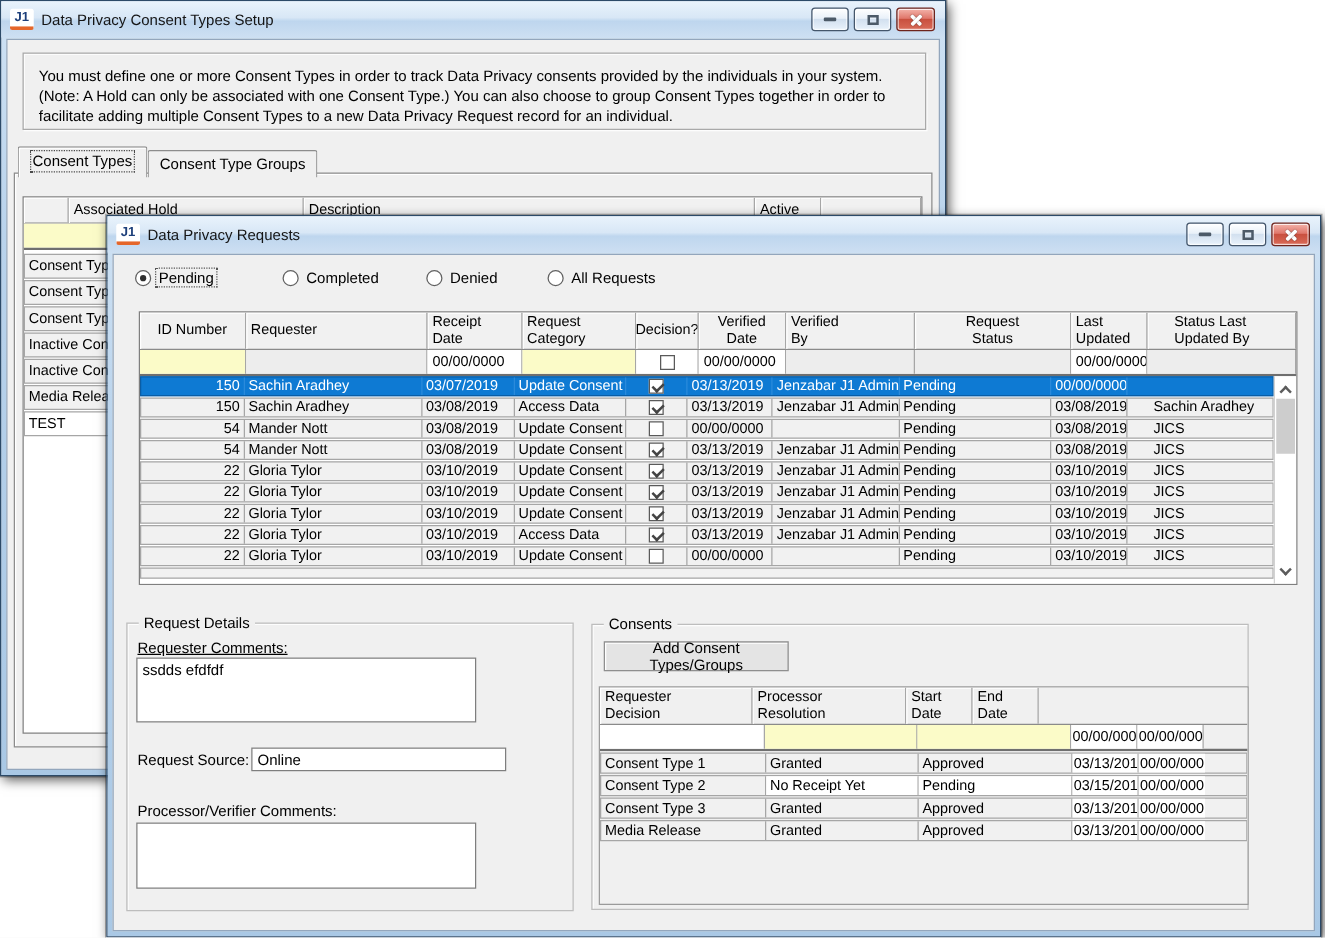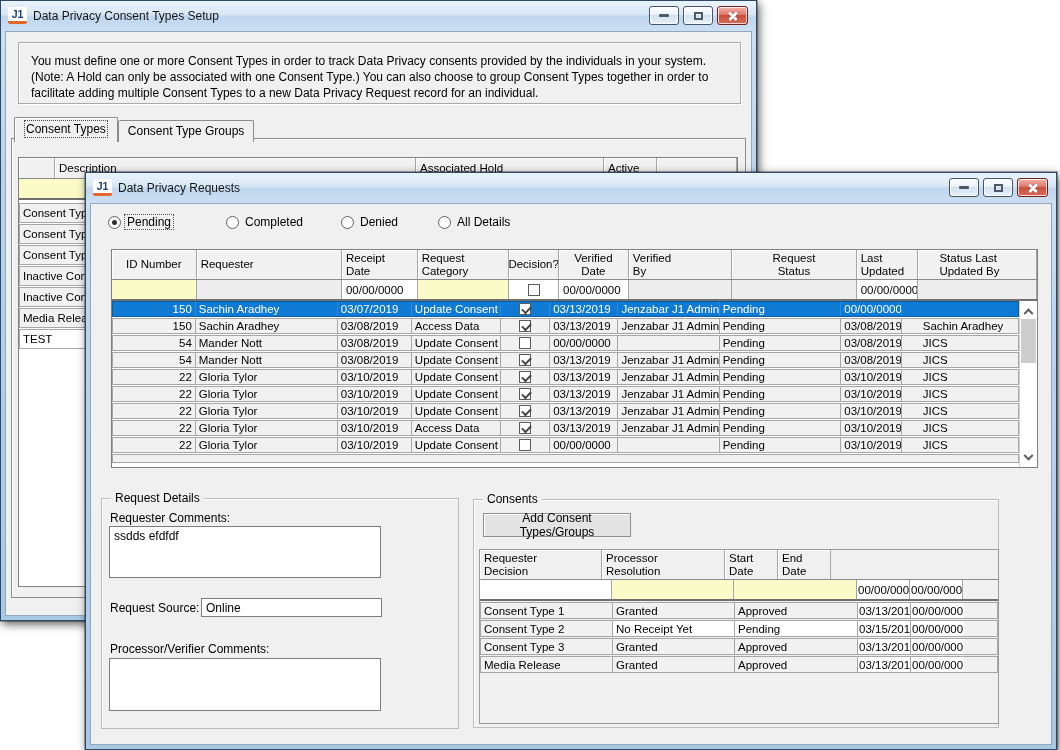--- a/index.html
+++ b/index.html
@@ -151,22 +151,22 @@
     </div>
     <div class="tab">
       <span class="tab-text">Consent Type Groups</span>
     </div>
   </div>
   <div class="tabpanel" style="left:10px; top:137px; width:735px; height:460px;"></div>
 
   <div class="grid" style="left:17px; top:156px; width:720px; height:430px;">
     <div class="ghead" style="height:21px;">
       <div class="hc s0"></div>
+      <div class="hc s2">Associated Hold</div>
       <div class="hc s1">Description</div>
-      <div class="hc s2">Associated Hold</div>
       <div class="hc s3">Active</div>
       <div class="hc s4"></div>
     </div>
     <div class="frow">
       <div class="fc y" style="width:397px;"></div>
       <div class="fc g s2"></div>
       <div class="fc g s3"></div>
       <div class="fc g s4"></div>
     </div>
     <div class="fsep"></div>
@@ -222,21 +222,21 @@
   <div class="rb" style="left:140px; top:42px;">
     <span class="radio"></span>
     <span class="rlabel">Completed</span>
   </div>
   <div class="rb" style="left:255px; top:42px;">
     <span class="radio"></span>
     <span class="rlabel">Denied</span>
   </div>
   <div class="rb" style="left:352px; top:42px;">
     <span class="radio"></span>
-    <span class="rlabel">All Details</span>
+    <span class="rlabel">All Requests</span>
   </div>
 
   <div class="grid" style="left:25px; top:76px; width:927px; height:219px;">
     <div class="ghead" style="height:30px;">
       <div class="hc c0 ctr">ID Number</div>
       <div class="hc c1">Requester</div>
       <div class="hc c2">Receipt
 Date</div>
       <div class="hc c3">Request
 Category</div>
@@ -406,24 +406,24 @@
         <div class="sb-btn">
             <span class="chev dn"></span>
           </div>
       </div>
     </div>
   </div>
 
   <div class="gbox" style="left:15px; top:325px; width:358px; height:231px;">
     <span class="gbox-label">Request Details</span>
   </div>
-  <div class="lbl" style="left:24px; top:338px;">Requester Comments:</div>
+  <div class="lbl" style="left:24px; top:338px;text-decoration:underline;">Requester Comments:</div>
   <textarea class="txtarea" style="left: 23px; top: 353px; width: 272px; height: 52px;">ssdds efdfdf</textarea>
   <div class="lbl" style="left:24px; top:428px;">Request Source:</div>
-  <input class="txtinput" style="left: 115px; top: 425px; width: 181px; height: 19px;" value="Online">
+  <input class="txtinput" style="left: 115px; top: 425px; width: 204px; height: 19px;" value="Online">
   <div class="lbl" style="left:24px; top:469px;">Processor/Verifier Comments:</div>
   <textarea class="txtarea" style="left: 23px; top: 485px; width: 272px; height: 53px;"></textarea>
 
   <div class="gbox" style="left:387px; top:326px; width:526px; height:229px;">
     <span class="gbox-label">Consents</span>
   </div>
   <button class="pushbtn" style="left:397px; top:340px; width:148px; height:24px;">Add Consent Types/Groups</button>
 
   <div class="grid" style="left:393px; top:376px; width:520px; height:175px; border-color:#9a9a9a; background:#f0f0f0;">
     <div class="ghead" style="height:30px; background:#f0f0f0;">

